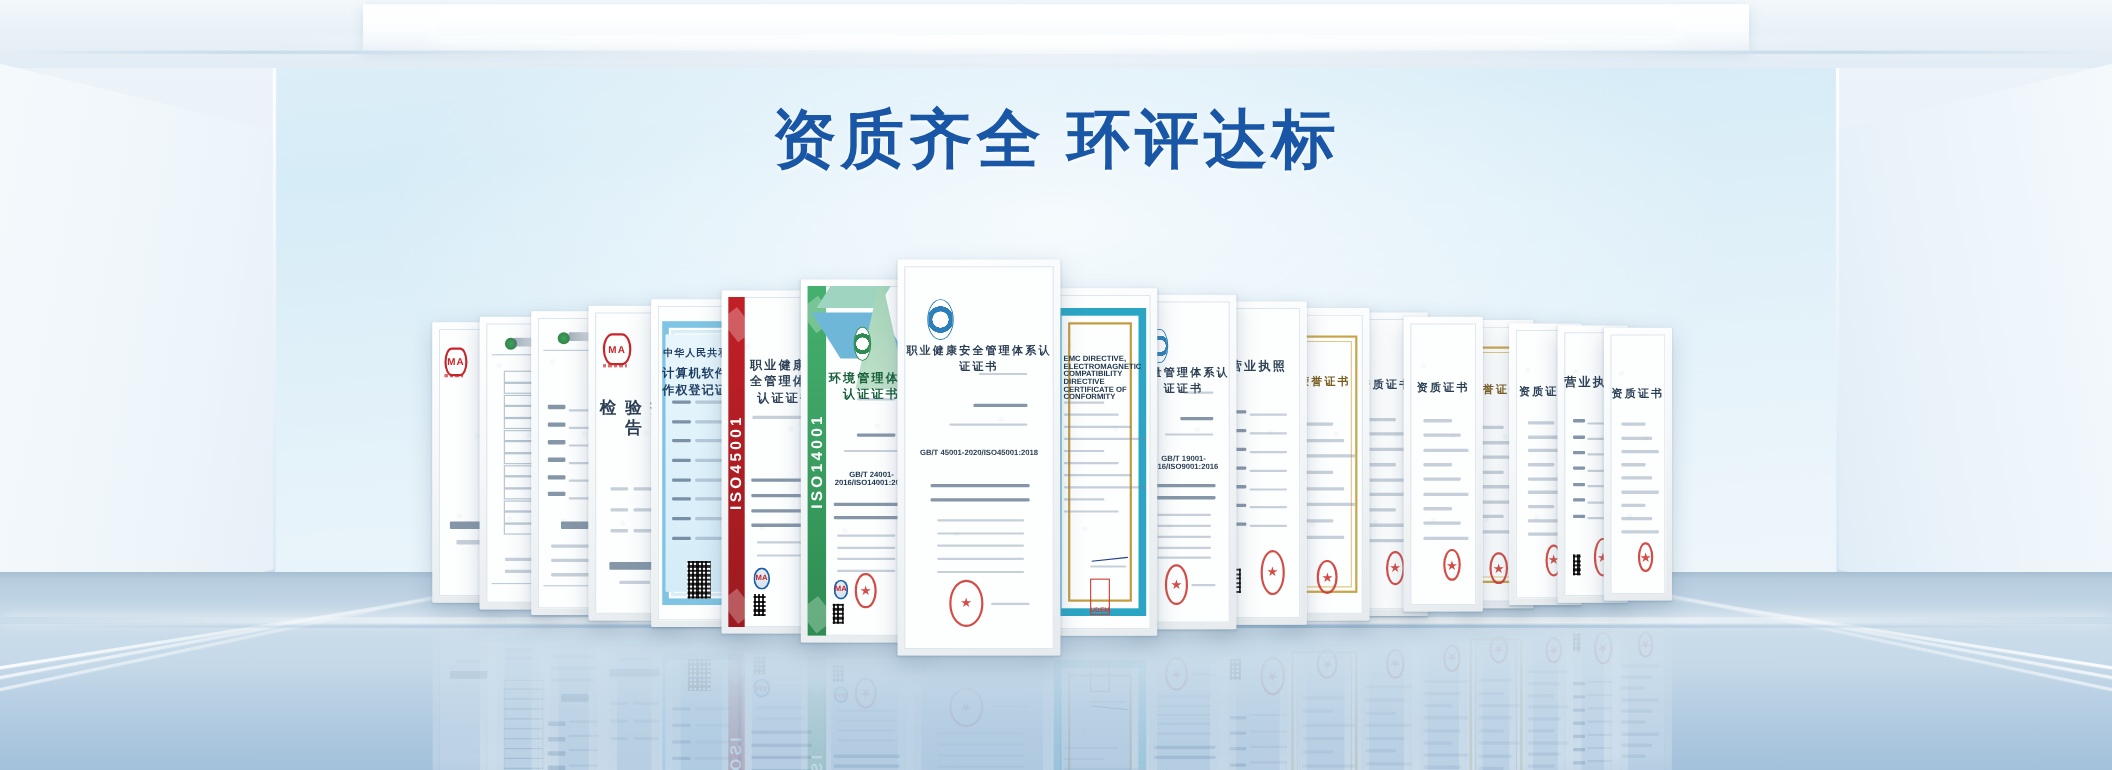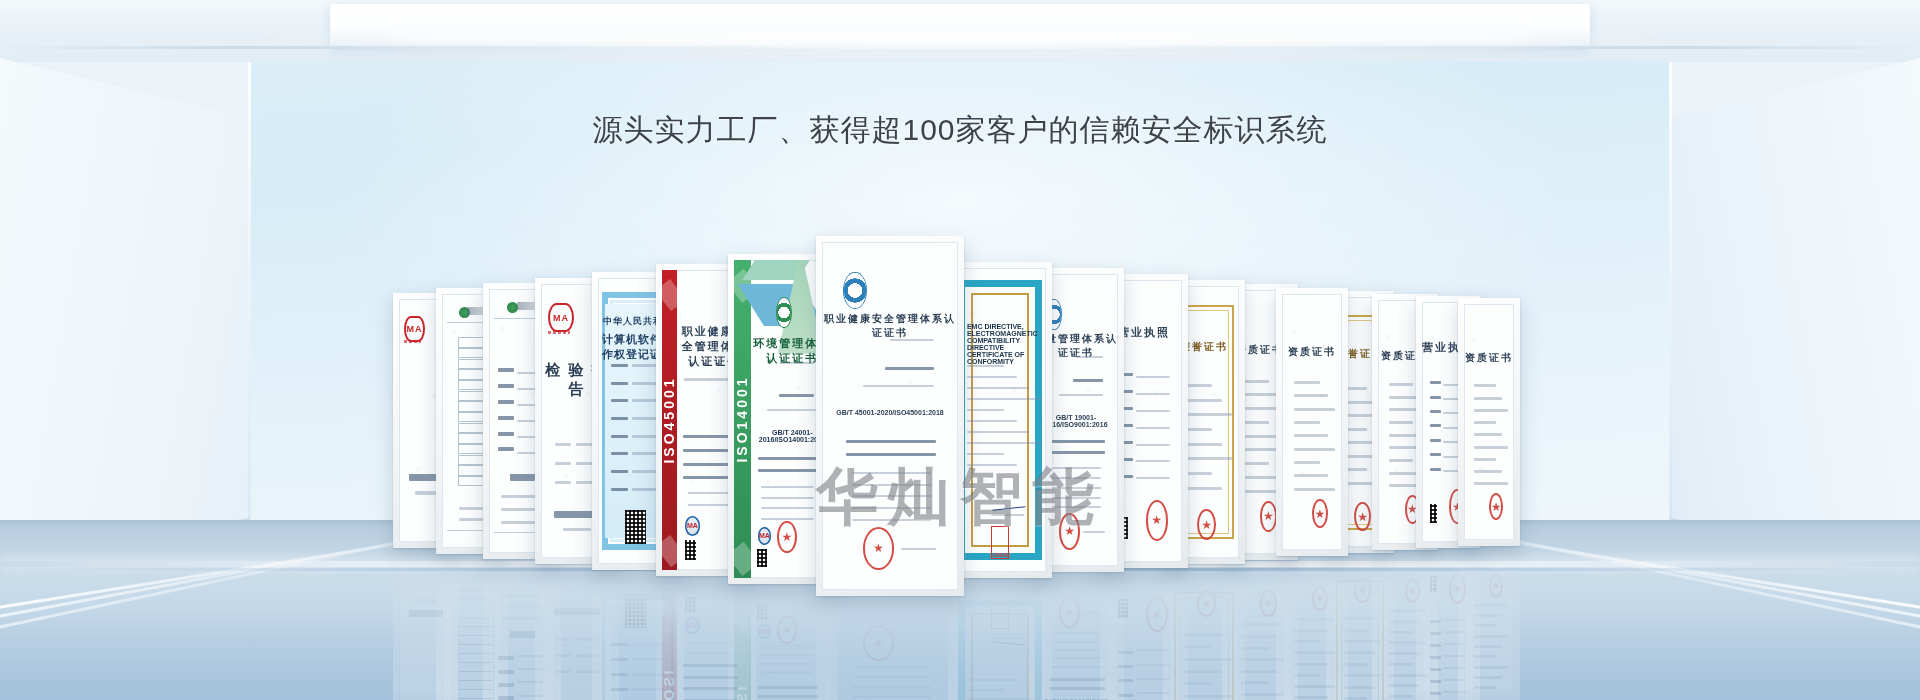--- a/index.html
+++ b/index.html
@@ -865,20 +865,19 @@
             <div class="tline" style="left:20%;top:65.2%;width:44%;height:3px;"></div>
             <div class="tline" style="left:20%;top:70.4%;width:56%;height:3px;"></div>
             <div class="tline" style="left:20%;top:75.6%;width:68%;height:3px;"></div>
             <div class="seal" style="left:50%;top:80%;width:20%;height:10%;"></div>
           </div>
         </div>
       </div>
     </div>
 
   <div class="headings">
-    <div class="subtitle">源头实力工厂、获得超100家客户的信赖安全标识系统</div>
+    <div class="title">资质齐全 环评达标</div>
   </div>
 
   <div class="watermark">
-    <div class="wm-cn">华灿智能</div>
   </div>
 
 </div>
 
 </body></html>

